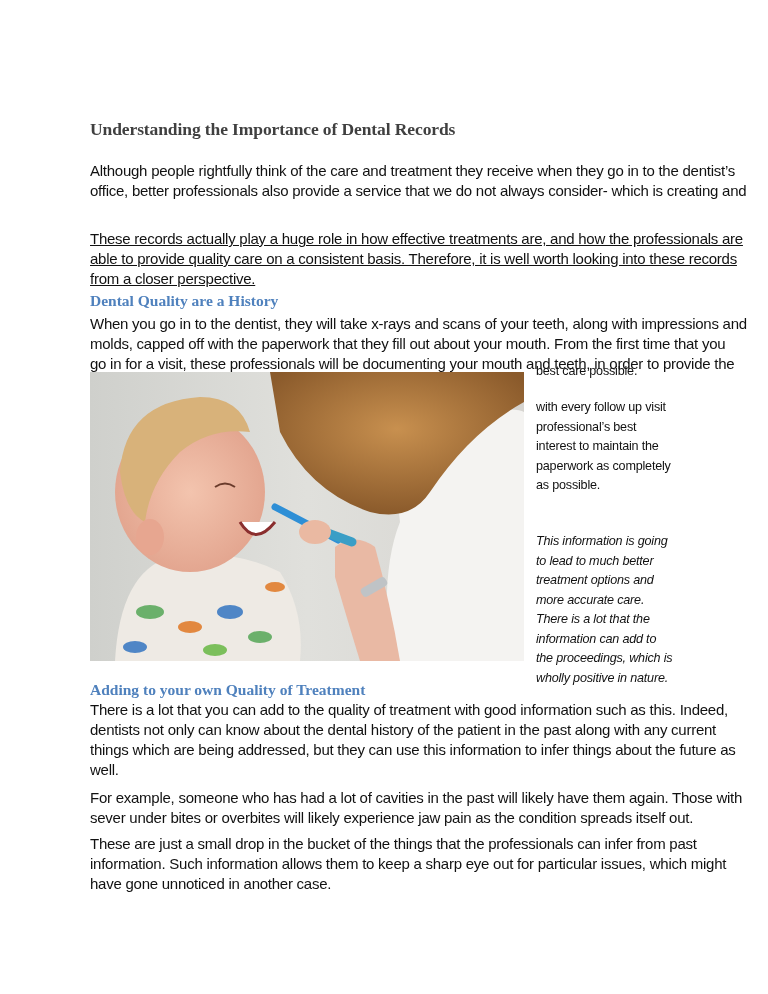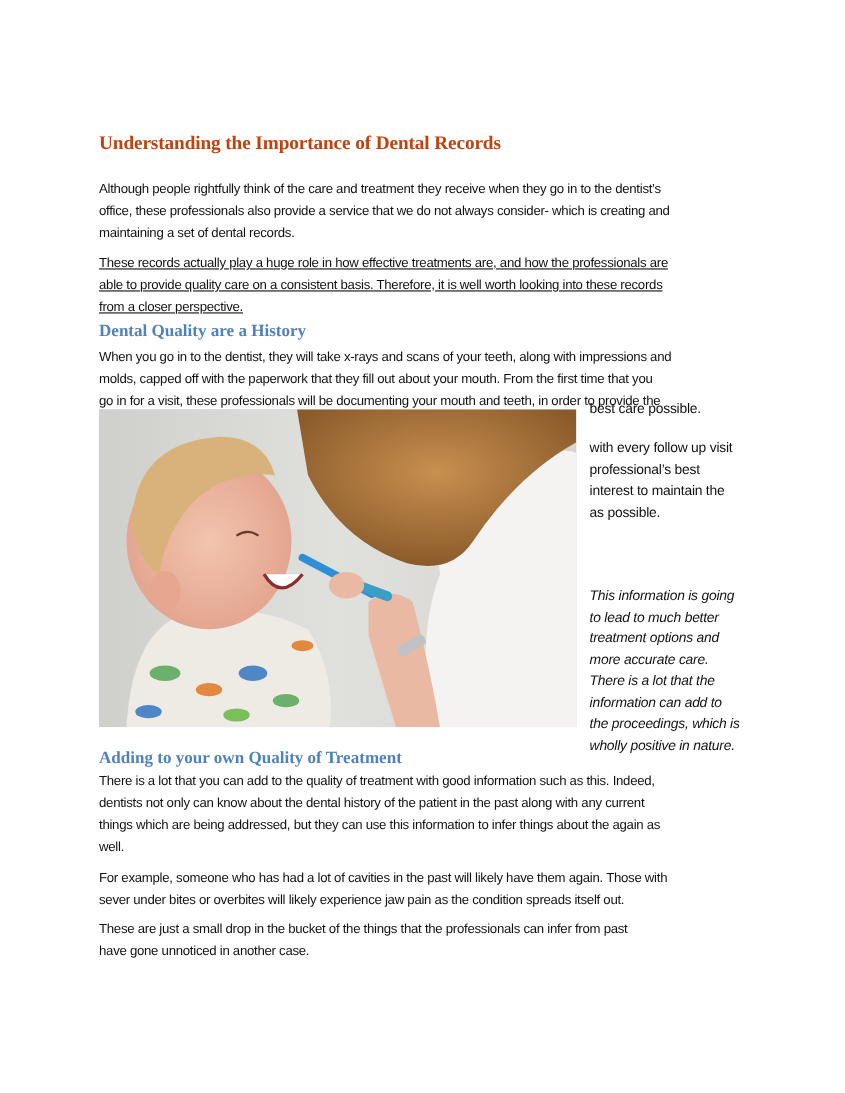--- a/index.html
+++ b/index.html
@@ -15,38 +15,38 @@
       font-family: "Liberation Sans", sans-serif;
       color: #111111;
     }
     .title {
       position: absolute;
       left: 90px;
       top: 119px;
       font-family: "Liberation Serif", serif;
       font-weight: bold;
       font-size: 17.5px;
-      color: #c2410c;
+      color: #404040;
       white-space: nowrap;
       letter-spacing: -0.1px;
     }
     .h2 {
       position: absolute;
       left: 90px;
       font-family: "Liberation Serif", serif;
       font-weight: bold;
       font-size: 15.5px;
       color: #4f81bd;
       white-space: nowrap;
     }
     .para {
       position: absolute;
       left: 90px;
       width: 600px;
-      font-size: 12px;
+      font-size: 15px;
       line-height: 20px;
       letter-spacing: -0.25px;
     }
     .para .line {
       display: block;
       white-space: nowrap;
     }
     .side {
       position: absolute;
       left: 536px;
@@ -74,22 +74,21 @@
   </style>
 </head>
 <body>
 
 <div>
 
   <div class="title">Understanding the Importance of Dental Records</div>
 
   <div class="para" style="top:161px;">
     <span class="line">Although people rightfully think of the care and treatment they receive when they go in to the dentist’s</span>
-    <span class="line">office, these professionals also provide a service that we do not always consider- which is creating and</span>
-    <span class="line">maintaining a set of dental records.</span>
+    <span class="line">office, better professionals also provide a service that we do not always consider- which is creating and</span>
   </div>
 
   <div class="para" style="top:229px;text-decoration:underline;">
     <span class="line">These records actually play a huge role in how effective treatments are, and how the professionals are</span>
     <span class="line">able to provide quality care on a consistent basis. Therefore, it is well worth looking into these records</span>
     <span class="line">from a closer perspective.</span>
   </div>
 
   <div class="h2" style="top:292px;">Dental Quality are a History</div>
 
@@ -153,46 +152,48 @@
   </div>
 
   <div class="side" style="top:362px;">
     <span class="line">best care possible.</span>
   </div>
 
   <div class="side" style="top:398px;">
     <span class="line">with every follow up visit</span>
     <span class="line">professional’s best</span>
     <span class="line">interest to maintain the</span>
+    <span class="line">paperwork as completely</span>
     <span class="line">as possible.</span>
   </div>
 
   <div class="side" style="top:532px;font-style:italic;">
     <span class="line">This information is going</span>
     <span class="line">to lead to much better</span>
     <span class="line">treatment options and</span>
     <span class="line">more accurate care.</span>
     <span class="line">There is a lot that the</span>
     <span class="line">information can add to</span>
     <span class="line">the proceedings, which is</span>
     <span class="line">wholly positive in nature.</span>
   </div>
 
   <div class="h2" style="top:681px;">Adding to your own Quality of Treatment</div>
 
   <div class="para" style="top:700px;">
     <span class="line">There is a lot that you can add to the quality of treatment with good information such as this. Indeed,</span>
     <span class="line">dentists not only can know about the dental history of the patient in the past along with any current</span>
-    <span class="line">things which are being addressed, but they can use this information to infer things about the again as</span>
+    <span class="line">things which are being addressed, but they can use this information to infer things about the future as</span>
     <span class="line">well.</span>
   </div>
 
   <div class="para" style="top:788px;">
     <span class="line">For example, someone who has had a lot of cavities in the past will likely have them again. Those with</span>
     <span class="line">sever under bites or overbites will likely experience jaw pain as the condition spreads itself out.</span>
   </div>
 
   <div class="para" style="top:834px;">
     <span class="line">These are just a small drop in the bucket of the things that the professionals can infer from past</span>
+    <span class="line">information. Such information allows them to keep a sharp eye out for particular issues, which might</span>
     <span class="line">have gone unnoticed in another case.</span>
   </div>
 
 </div>
 
 </body></html>

